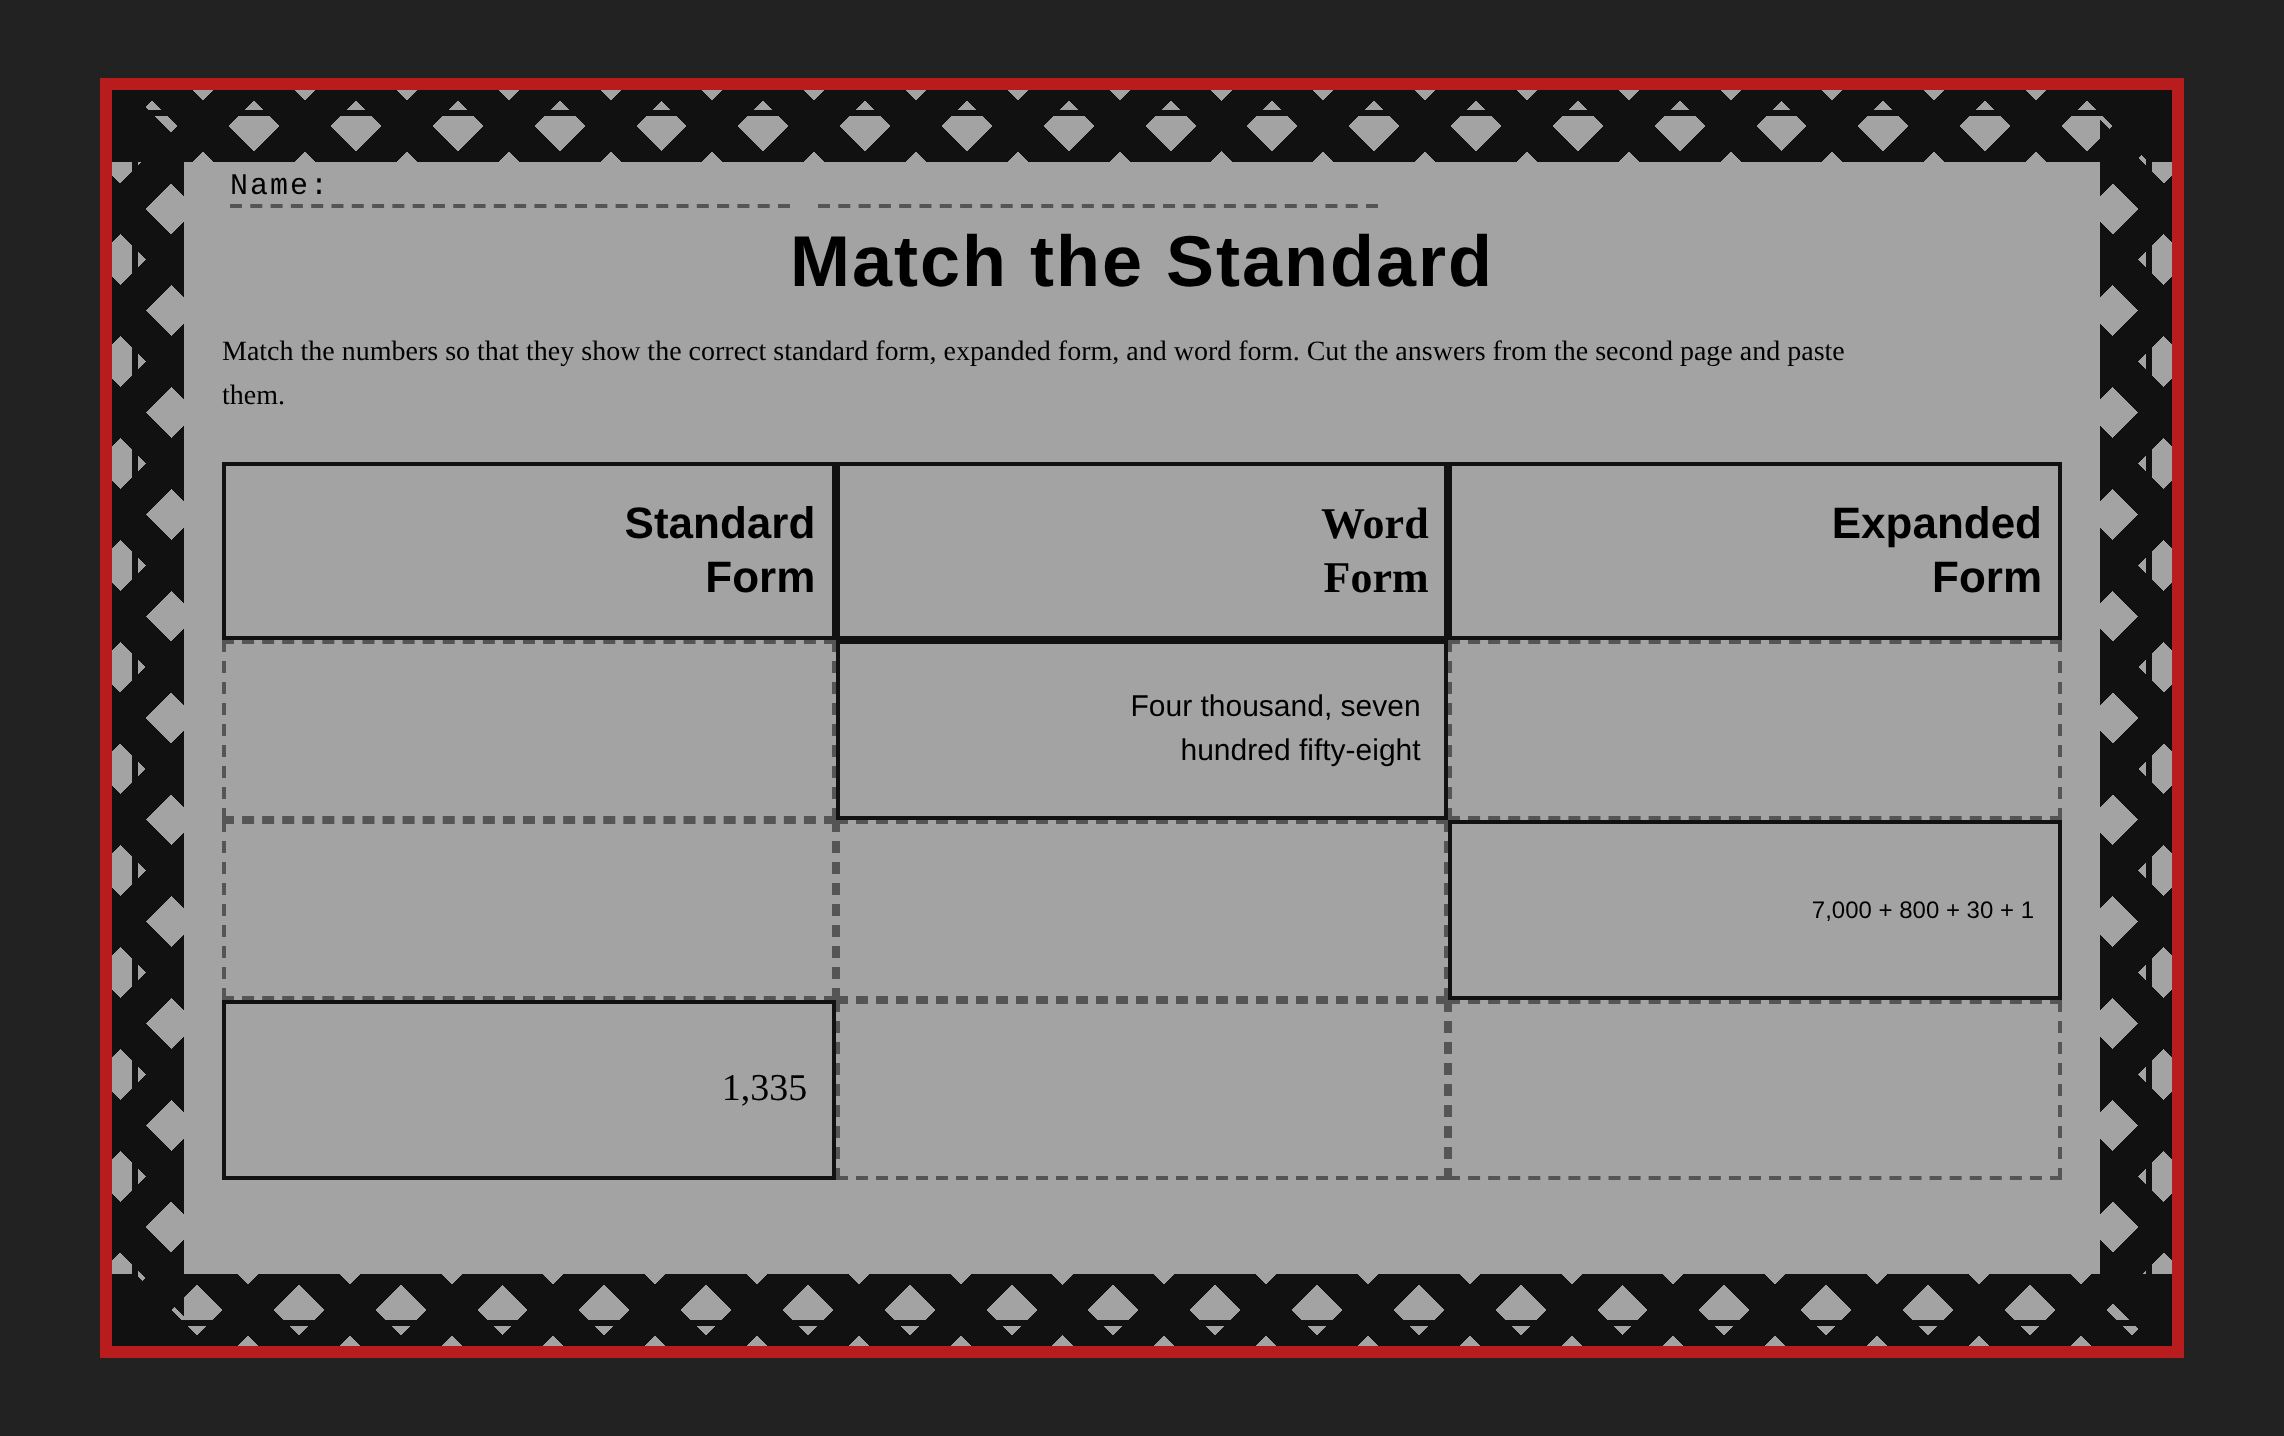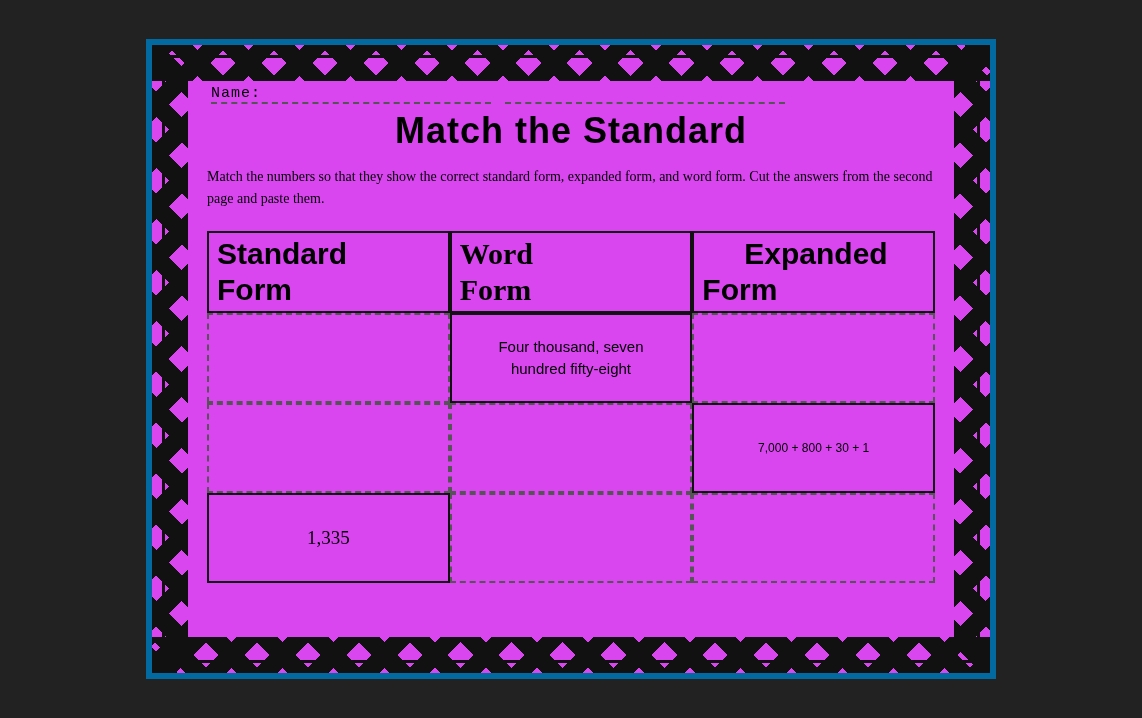--- a/index.html
+++ b/index.html
@@ -7,25 +7,25 @@
     body {
       background: #222;
       display: flex;
       justify-content: center;
       align-items: center;
       min-height: 100vh;
       font-family: 'Courier New', Courier, monospace;
     }
 
     .page-wrapper {
-      width: 850px;
+      width: 1042px;
       min-height: 640px;
       position: relative;
-      background: #d946ef;
-      border: 6px solid #0369a1;
+      background: #a3a3a3;
+      border: 6px solid #b91c1c;
     }
 
     
     .border-outer {
       position: absolute;
       top: 0; left: 0; right: 0; bottom: 0;
       pointer-events: none;
       overflow: hidden;
     }
 
@@ -145,35 +145,35 @@
 
     
     .match-table {
       width: 100%;
       border-collapse: separate;
       border-spacing: 0;
     }
 
     .header-cell {
       border: 2.5px solid #111;
-      text-align: left;
-      padding: 3px 8px;
-      font-size: 30px;
+      text-align: right;
+      padding: 16px 8px;
+      font-size: 22px;
       font-weight: 900;
       font-family: Arial, sans-serif;
       width: 33.33%;
       vertical-align: middle;
       line-height: 1.2;
     }
 
     .data-cell {
       border: 2px dashed #555;
       height: 90px;
       vertical-align: middle;
-      text-align: center;
+      text-align: right;
       padding: 12px;
       font-size: 15px;
       font-family: 'Courier New', Courier, monospace;
     }
 
     .data-cell.filled {
       border: 2px solid #111;
     }
 
     .data-cell .cell-content {

